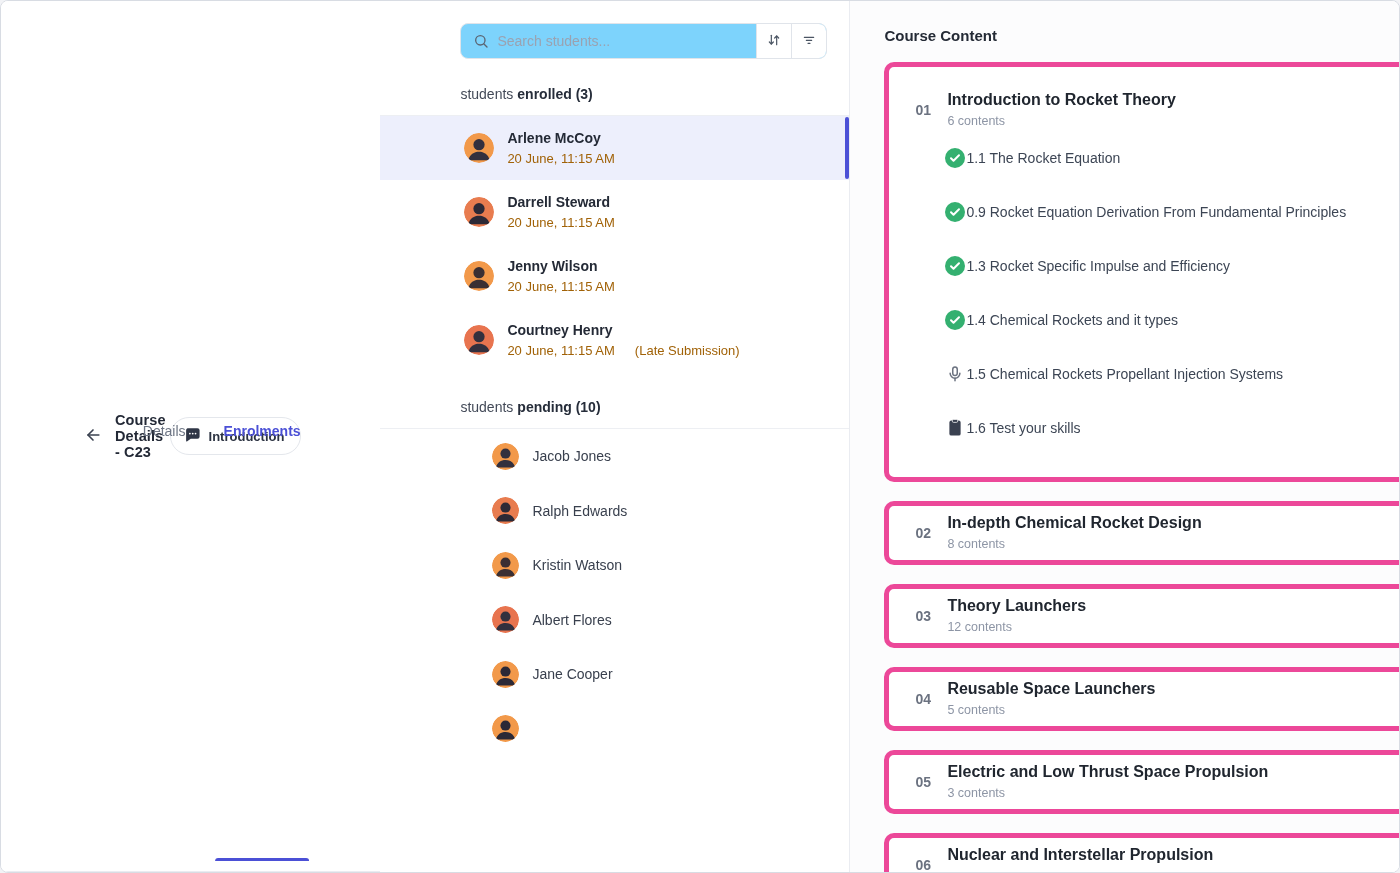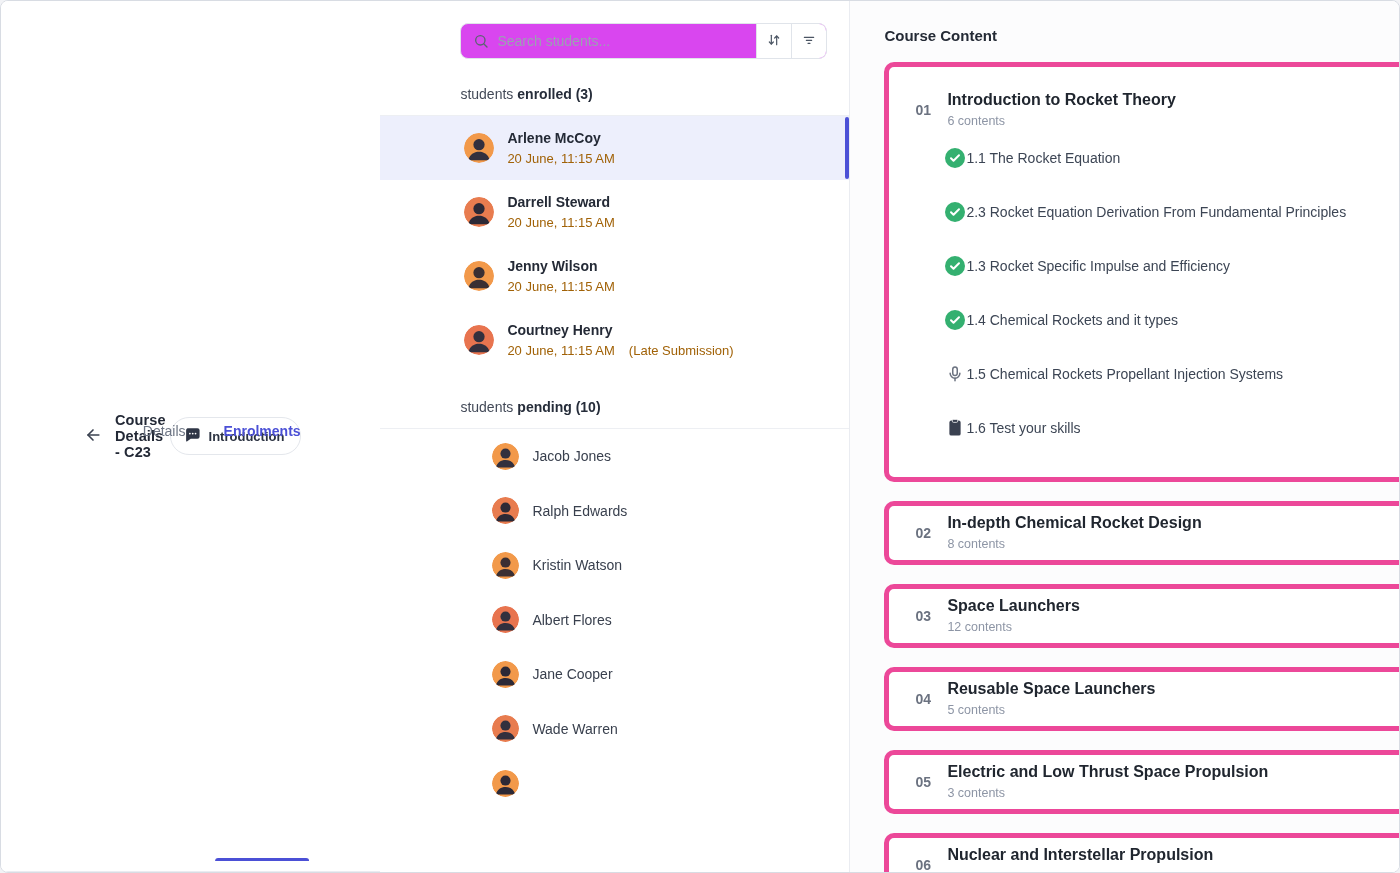--- a/index.html
+++ b/index.html
@@ -56,21 +56,21 @@
   }
 
   
   .body { flex:1; display:flex; min-height:0; }
 
   
   .sidebar { flex:0 0 470px; border-right:1px solid #eaecf1; background:#fff; overflow:hidden; }
   .search-box {
     margin:22px 22px 0 80px; height:36px;
     border:1px solid #e0e4ea; border-radius:8px;
-    display:flex; align-items:center; background:#d946ef; overflow:hidden;
+    display:flex; align-items:center; background:#7dd3fc; overflow:hidden;
   }
   .search-icon { margin:0 8px 0 12px; display:flex; }
   .search-input {
     flex:1; min-width:0; border:none; outline:none; font-size:14px; color:#333a49;
     font-family:inherit; background:transparent;
   }
   .search-input::placeholder { color:#9aa2b1; }
   .tool-btn {
     width:35px; align-self:stretch; flex:0 0 35px;
     display:flex; align-items:center; justify-content:center;
@@ -87,21 +87,21 @@
   .student-row.selected { background:#edeffc; }
   .student-row.selected::after {
     content:""; position:absolute; right:0; top:1px; bottom:1px; width:4px;
     border-radius:3px; background:#4b50d6;
   }
   .avatar { width:30px; height:30px; flex:0 0 30px; border-radius:50%; overflow:hidden; }
   .avatar svg { display:block; width:100%; height:100%; }
   .student-info { margin-left:13px; }
   .student-name { font-size:14px; font-weight:700; color:#242a36; }
   .student-sub { margin-top:5px; font-size:13px; color:#a16207; }
-  .student-note { margin-left:14px; }
+  .student-note { margin-left:20px; }
 
   .pending-row { height:54.5px; display:flex; align-items:center; padding-left:112px; cursor:pointer; }
   .pending-row .avatar { width:27px; height:27px; flex:0 0 27px; }
   .pending-name { margin-left:13px; font-size:14px; color:#39404e; }
 
   
   .main { flex:1; background:#fcfcfd; padding:26px 0 11px 34px; overflow:hidden; }
   .main-inner { width:785px; }
   .main-title { font-size:15px; font-weight:700; color:#242a35; margin-bottom:18px; }
 
@@ -300,30 +300,20 @@
       <div class="pending-row">
         <span class="avatar">
           <svg viewBox="0 0 32 32">
               <circle cx="16" cy="16" r="16" fill="#f2994a"></circle>
               <circle cx="16" cy="12.5" r="6" fill="#2c2936"></circle>
               <path d="M4.5 29c1.6-6.2 6.2-9 11.5-9s9.9 2.8 11.5 9z" fill="#2c2936"></path>
             </svg>
         </span>
         <span class="pending-name">Jane Cooper</span>
       </div>
-      <div class="pending-row">
-        <span class="avatar">
-          <svg viewBox="0 0 32 32">
-              <circle cx="16" cy="16" r="16" fill="#e87c4f"></circle>
-              <circle cx="16" cy="12.5" r="6" fill="#33303e"></circle>
-              <path d="M4.5 29c1.6-6.2 6.2-9 11.5-9s9.9 2.8 11.5 9z" fill="#33303e"></path>
-            </svg>
-        </span>
-        <span class="pending-name">Wade Warren</span>
-      </div>
 
       <div class="pending-row">
         <span class="avatar">
           <svg viewBox="0 0 32 32">
               <circle cx="16" cy="16" r="16" fill="#f2994a"></circle>
               <circle cx="16" cy="12.5" r="6" fill="#2c2936"></circle>
               <path d="M4.5 29c1.6-6.2 6.2-9 11.5-9s9.9 2.8 11.5 9z" fill="#2c2936"></path>
             </svg>
         </span>
       </div>
@@ -356,21 +346,21 @@
               </span>
               <span class="item-label">1.1 The Rocket Equation</span>
             </div>
             <div class="module-item">
               <span class="item-icon">
                 <svg width="20" height="20" viewBox="0 0 20 20">
                     <circle cx="10" cy="10" r="10" fill="#34b070"></circle>
                     <path d="M6 10.3l2.5 2.5 5.5-5.6" stroke="#fff" stroke-width="2" fill="none" stroke-linecap="round" stroke-linejoin="round"></path>
                   </svg>
               </span>
-              <span class="item-label">2.3 Rocket Equation Derivation From Fundamental Principles</span>
+              <span class="item-label">0.9 Rocket Equation Derivation From Fundamental Principles</span>
             </div>
             <div class="module-item">
               <span class="item-icon">
                 <svg width="20" height="20" viewBox="0 0 20 20">
                     <circle cx="10" cy="10" r="10" fill="#34b070"></circle>
                     <path d="M6 10.3l2.5 2.5 5.5-5.6" stroke="#fff" stroke-width="2" fill="none" stroke-linecap="round" stroke-linejoin="round"></path>
                   </svg>
               </span>
               <span class="item-label">1.3 Rocket Specific Impulse and Efficiency</span>
             </div>
@@ -417,21 +407,21 @@
                   <polyline points="6 9.5 12 15.5 18 9.5"></polyline>
                 </svg>
             </span>
           </div>
         </div>
 
         <div class="module">
           <div class="module-header">
             <div class="module-number">03</div>
             <div>
-              <div class="module-title">Space Launchers</div>
+              <div class="module-title">Theory Launchers</div>
               <div class="module-sub">12 contents</div>
             </div>
             <span class="chev">
               <svg width="20" height="20" viewBox="0 0 24 24" fill="none" stroke="#4b5563" stroke-width="2" stroke-linecap="round" stroke-linejoin="round">
                   <polyline points="6 9.5 12 15.5 18 9.5"></polyline>
                 </svg>
             </span>
           </div>
         </div>
 

